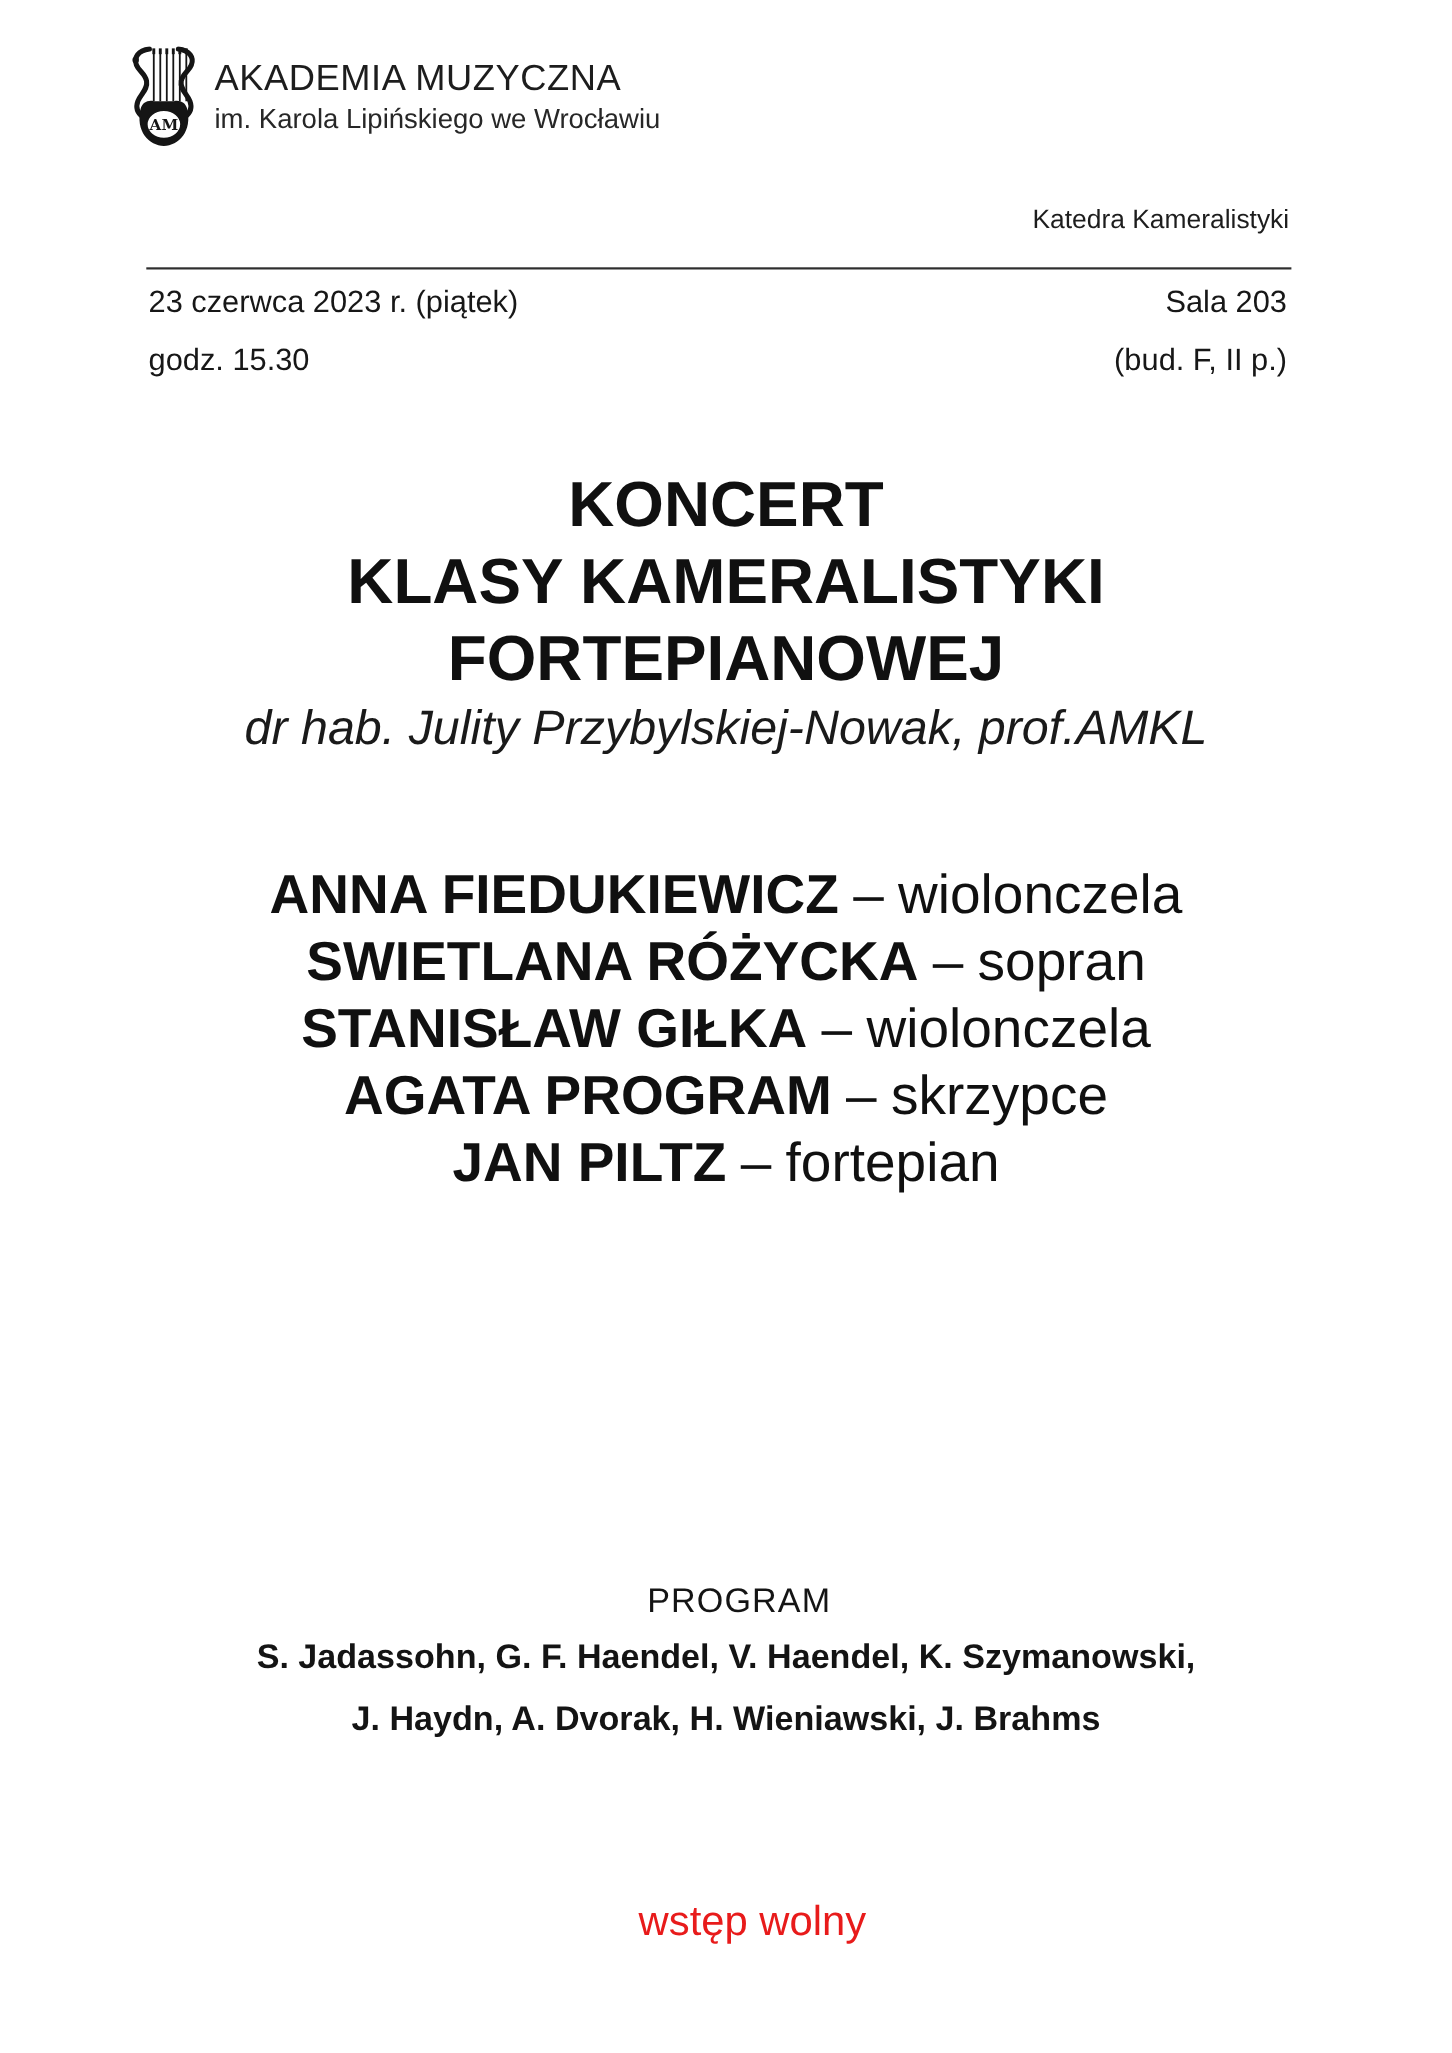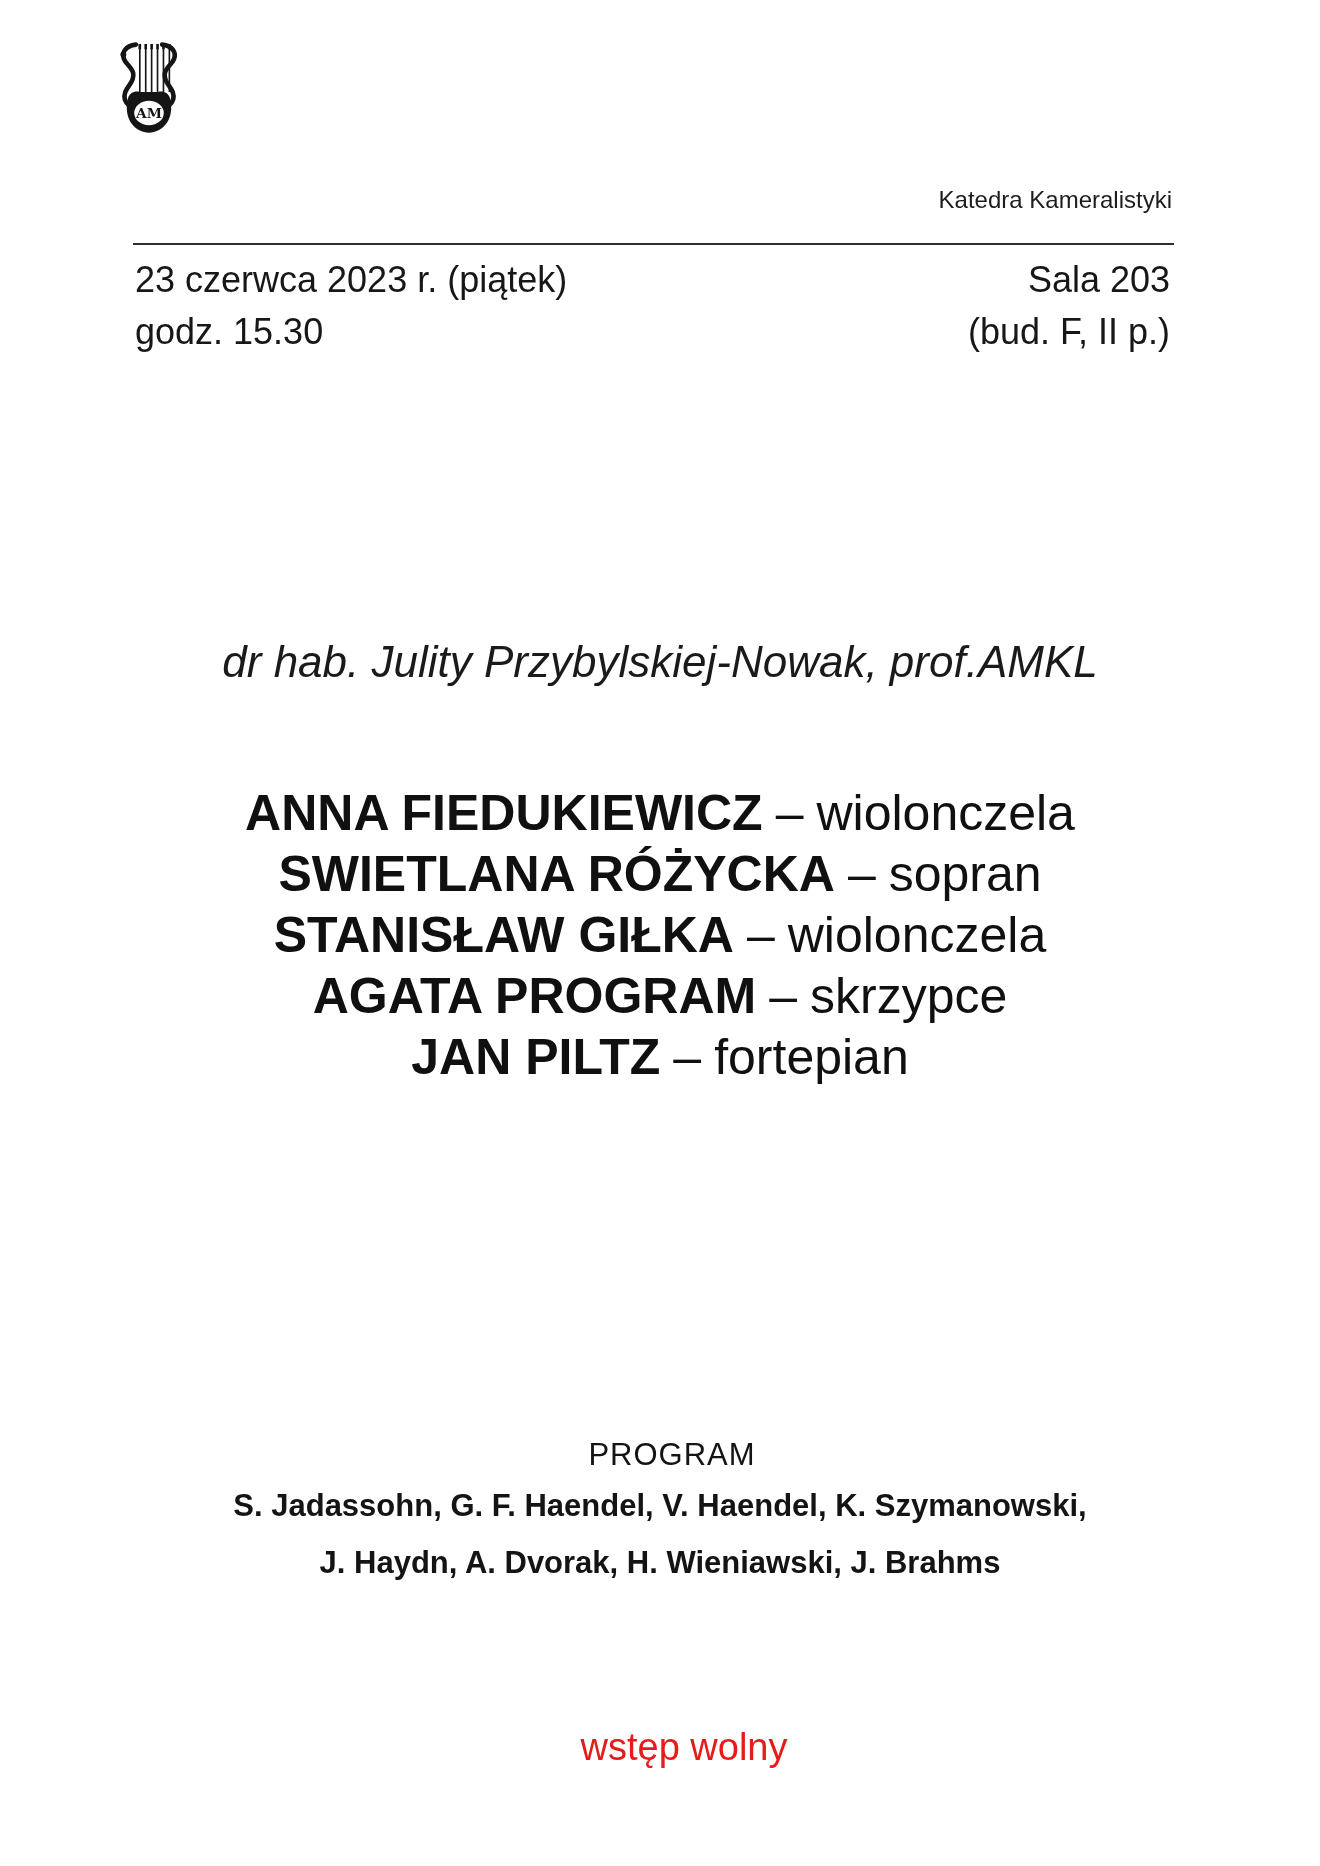--- a/index.html
+++ b/index.html
@@ -13,21 +13,21 @@
   .brand { position:absolute; left:116px; top:42px; display:flex; align-items:flex-start; gap:13px; }
   .logo-svg { width:66px; height:92px; display:block; }
   .brand-text { padding-top:10px; }
   .brand-name { font-size:33px; letter-spacing:.5px; color:#1d1d1d; white-space:nowrap; }
   .brand-sub  { font-size:25px; margin-top:4px; color:#272727; white-space:nowrap; }
   .dept { position:absolute; top:186px; right:148px; font-size:24px; color:#1d1d1d; }
   .rule { position:absolute; left:133px; right:146px; top:243px; border-top:2px solid #2e2e2e; }
   .info-row {
     position:absolute; left:135px; right:150px;
     display:flex; justify-content:space-between;
-    font-size:36px; color:#171717;
+    font-size:28px; color:#171717;
   }
   .info-row.first  { top:259px; }
   .info-row.second { top:311px; }
   
   .title {
     position:absolute; left:0; width:100%; top:424px; text-align:center;
     font-size:58px; font-weight:bold; line-height:70px; color:#101010;
   }
   .teacher {
     position:absolute; left:0; width:100%; top:637px; text-align:center;
@@ -74,35 +74,44 @@
           <rect x="79" y="3" width="4" height="8"></rect>
       </g>
       <circle cx="11" cy="19" r="4.5" fill="#151515"></circle>
       <path d="M30,4 C14,6 8,16 12,26 C15,34 24,38 26,48 C28,60 18,66 14,76 C11,84 13,92 21,98" fill="none" stroke="#151515" stroke-width="7" stroke-linecap="round"></path>
       <path d="M70,4 C86,6 92,16 88,26 C85,34 76,38 74,48 C72,60 82,66 86,76 C89,84 87,92 79,98" fill="none" stroke="#151515" stroke-width="7" stroke-linecap="round"></path>
       <path d="M18,86 C10,118 30,138 50,138 C70,138 90,118 82,86 C80,78 72,74 64,76 L36,76 C28,74 20,78 18,86 Z" fill="#151515"></path>
       <ellipse cx="50" cy="108" rx="24" ry="20" fill="#ffffff"></ellipse>
       <ellipse cx="50" cy="108" rx="24" ry="20" fill="none" stroke="#151515" stroke-width="3"></ellipse>
       <text x="50" y="116" text-anchor="middle" font-family="DejaVu Serif, serif" font-size="21" font-weight="bold" fill="#151515">AM</text>
     </svg>
+    <div class="brand-text">
+      <div class="brand-name">AKADEMIA MUZYCZNA</div>
+      <div class="brand-sub">im. Karola Lipińskiego we Wrocławiu</div>
+    </div>
   </div>
 
   <div class="dept">Katedra Kameralistyki</div>
 
   <div class="rule"></div>
 
   <div class="info-row first">
     <span>23 czerwca 2023 r. (piątek)</span>
     <span>Sala 203</span>
   </div>
   <div class="info-row second">
     <span>godz. 15.30</span>
     <span>(bud. F, II p.)</span>
   </div>
 
+  <h1 class="title">
+    <div>KONCERT</div>
+    <div>KLASY KAMERALISTYKI</div>
+    <div>FORTEPIANOWEJ</div>
+  </h1>
   <div class="teacher">dr hab. Julity Przybylskiej-Nowak, prof.AMKL</div>
 
   <ul class="performers">
     <li>
       <span class="name">ANNA FIEDUKIEWICZ</span><span class="sep">–</span><span>wiolonczela</span>
     </li>
     <li>
       <span class="name">SWIETLANA RÓŻYCKA</span><span class="sep">–</span><span>sopran</span>
     </li>
     <li>

